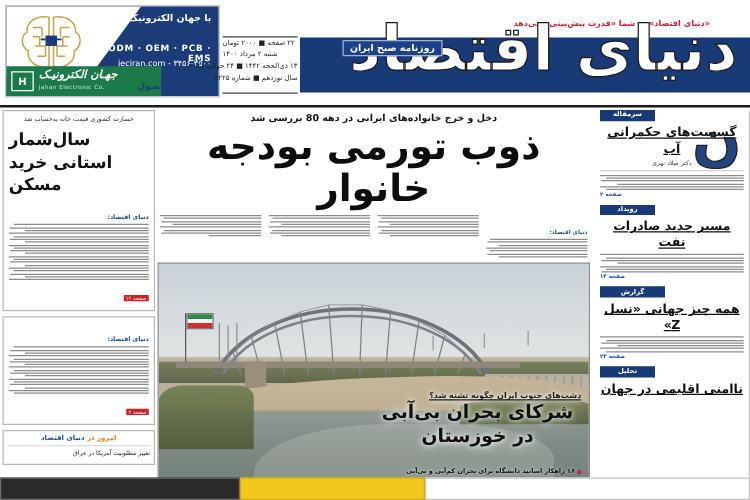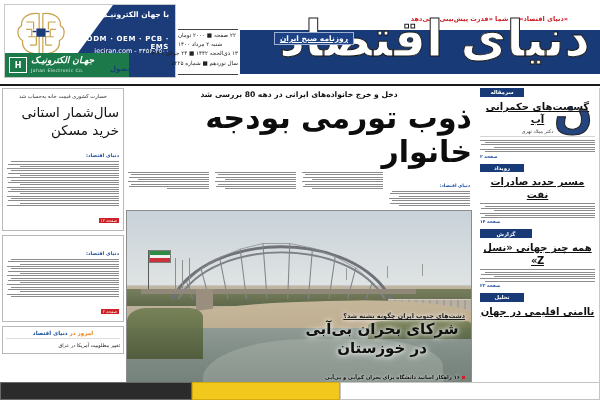--- a/index.html
+++ b/index.html
@@ -136,21 +136,20 @@
     font-family: "DejaVu Sans", "Liberation Sans", sans-serif;
     letter-spacing: -2px;
     white-space: nowrap;
   }
   #mast-subbox {
     position: absolute; top: 20px; right: 246px;
     padding: 1px 5px;
     border: 1px solid #9fb0d0;
     color: #ffffff; font-size: 7.5px; font-weight: bold;
     background: #1d4186;
-    text-decoration: underline;
   }
   #mast-dates {
     position: absolute; top: 18px; right: 362px;
     width: 60px;
     padding-top: 1px;
   }
   #mast-dates .dline {
     font-size: 5.6px; color: #222; text-align: left;
     line-height: 1.65; white-space: nowrap;
     direction: rtl;
@@ -170,22 +169,22 @@
   #left-col {
     position: absolute; top: 88px; right: 476px;
     width: 122px; bottom: 18px;
   }
   .lbox { border: 1px solid #b9b9b9; background:#fff; padding: 4px; margin-bottom: 4px; }
   .lkicker {
     font-size: 5.2px; color: #333; text-align: center; line-height: 1.5;
     margin-bottom: 2px;
   }
   .lheadline {
-    font-size: 13.5px; font-weight: normal; color: #111;
-    text-align: right; line-height: 1.35; margin-bottom: 3px;
+    font-size: 13.5px; font-weight: bold; color: #111;
+    text-align: left; line-height: 1.35; margin-bottom: 3px;
     letter-spacing: -.3px;
   }
   .lead-tag { color: #1b4fa0; font-weight: bold; font-size: 5px; }
   .more-tag {
     display: inline-block; background:#d02027; color:#fff;
     font-size: 4.2px; padding: 0 2px; margin-top: 2px;
   }
 
   
   #index-box { border: 1px solid #b9b9b9; background: #fff; padding: 3px; }
@@ -205,21 +204,21 @@
   
   #center {
     position: absolute; top: 88px; right: 128px;
     width: 346px; bottom: 18px;
   }
   #center-kicker {
     text-align: center; font-size: 7.6px; color: #111;
     font-weight: bold; margin-top: 2px; margin-bottom: 2px;
   }
   #center-headline {
-    font-size: 30px; font-weight: bold;
+    text-align: center; font-size: 30px; font-weight: bold;
     color: #0d0d0d; line-height: 1.12; letter-spacing: -1.2px;
     margin-bottom: 4px;
   }
   #center-body {
     display: flex; gap: 6px; direction: rtl;
     padding: 0 2px 3px 2px;
   }
   #center-body > div { flex: 1; }
   .cb-lead { font-size: 4.6px; color:#1b4fa0; font-weight: bold; }
 
@@ -378,21 +377,21 @@
           <path d="M22 13 v8 M20 21 v8 M25 29 v9"></path>
           <path d="M38 13 v8 M40 21 v8 M35 29 v9"></path>
         </g>
         <rect x="25" y="20" width="10" height="9" fill="#1b3c78"></rect>
         <rect x="21" y="22.5" width="4" height="1.6" fill="#1b3c78"></rect>
         <rect x="35" y="22.5" width="4" height="1.6" fill="#1b3c78"></rect>
       </svg>
     </div>
 
     <div id="ad-tagline">
-      <div>با جهان الکترونیـک</div>
+      <div>با جهان الکترونیک</div>
     </div>
 
     <div id="ad-services">ODM · OEM · PCB · EMS</div>
     <div id="ad-web">jeciran.com - ۳۴۵۶-۳۵۰۰</div>
 
     <div id="ad-green"></div>
     <div id="ad-green-logo">H</div>
     <div id="ad-green-name">جهـان الکترونیـک</div>
     <div id="ad-green-sub">Jahan Electronic Co.</div>
     <div id="ad-footer-txt">از ایده تا محصول</div>

